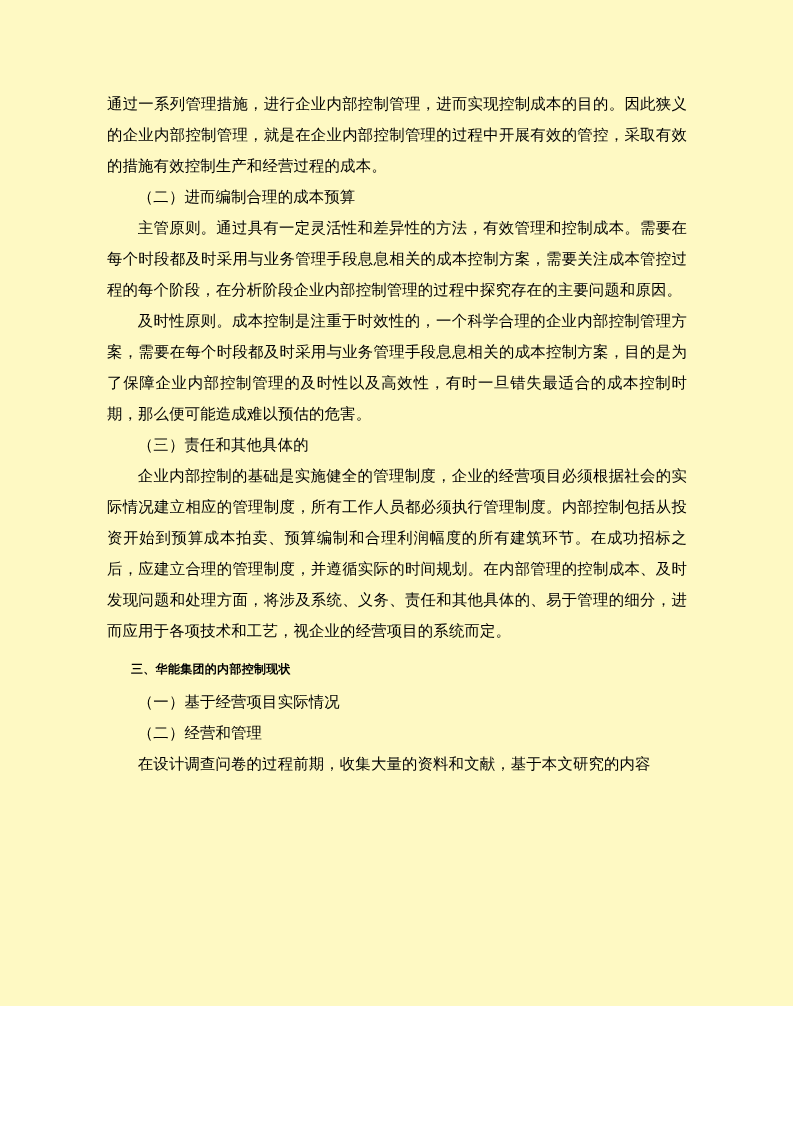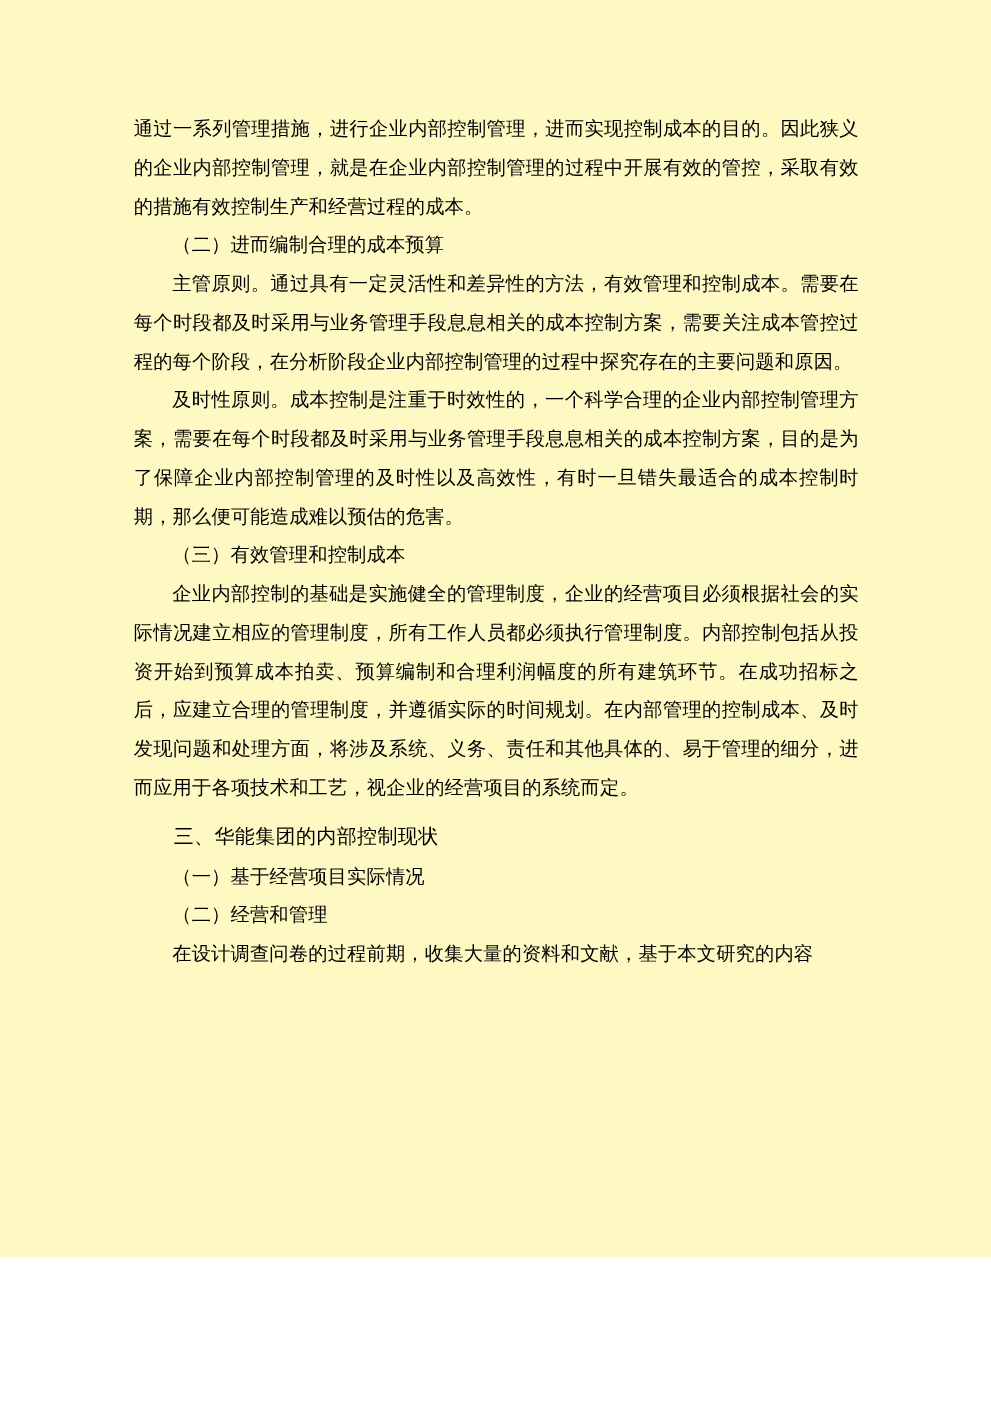--- a/index.html
+++ b/index.html
@@ -35,23 +35,23 @@
   }
   p.indent {
     text-indent: 2em;
   }
   p.blue {
     color: #2233cc;
   }
   h2.heading {
     margin: 0;
     padding-top: 7px;
-    font-size: 16px;
+    font-size: 12px;
     line-height: 33px;
-    font-weight: normal;
+    font-weight: bold;
     color: #000000;
     text-indent: 2em;
     letter-spacing: 0.3px;
   }
   .page-number {
     position: absolute;
     left: 0;
     right: 0;
     top: 1042px;
     text-align: center;
@@ -63,21 +63,21 @@
 </head>
 <body>
 
 <div class="page">
   <div class="content">
 
     <p class="body">通过一系列管理措施，进行企业内部控制管理，进而实现控制成本的目的。因此狭义的企业内部控制管理，就是在企业内部控制管理的过程中开展有效的管控，采取有效的措施有效控制生产和经营过程的成本。</p>
     <p class="indent">（二）进而编制合理的成本预算</p>
     <p class="indent">主管原则。通过具有一定灵活性和差异性的方法，有效管理和控制成本。需要在每个时段都及时采用与业务管理手段息息相关的成本控制方案，需要关注成本管控过程的每个阶段，在分析阶段企业内部控制管理的过程中探究存在的主要问题和原因。</p>
     <p class="indent">及时性原则。成本控制是注重于时效性的，一个科学合理的企业内部控制管理方案，需要在每个时段都及时采用与业务管理手段息息相关的成本控制方案，目的是为了保障企业内部控制管理的及时性以及高效性，有时一旦错失最适合的成本控制时期，那么便可能造成难以预估的危害。</p>
-    <p class="indent">（三）有效管理和控制成本</p>
+    <p class="indent">（三）责任和其他具体的</p>
     <p class="indent">企业内部控制的基础是实施健全的管理制度，企业的经营项目必须根据社会的实际情况建立相应的管理制度，所有工作人员都必须执行管理制度。内部控制包括从投资开始到预算成本拍卖、预算编制和合理利润幅度的所有建筑环节。在成功招标之后，应建立合理的管理制度，并遵循实际的时间规划。在内部管理的控制成本、及时发现问题和处理方面，将涉及系统、义务、责任和其他具体的、易于管理的细分，进而应用于各项技术和工艺，视企业的经营项目的系统而定。</p>
 
     <h2 class="heading">三、华能集团的内部控制现状</h2>
 
     <p class="indent">（一）基于经营项目实际情况</p>
     <p class="indent">（二）经营和管理</p>
     <p class="indent">在设计调查问卷的过程前期，收集大量的资料和文献，基于本文研究的内容</p>
 
   </div>
 

